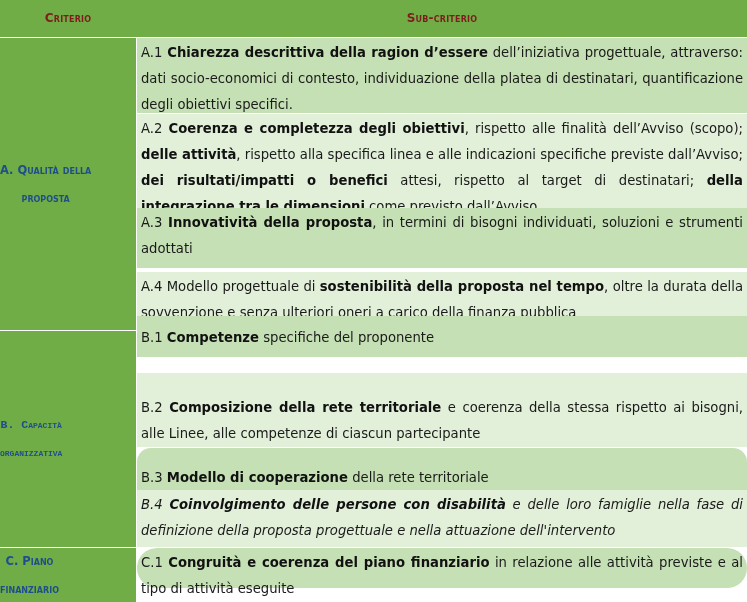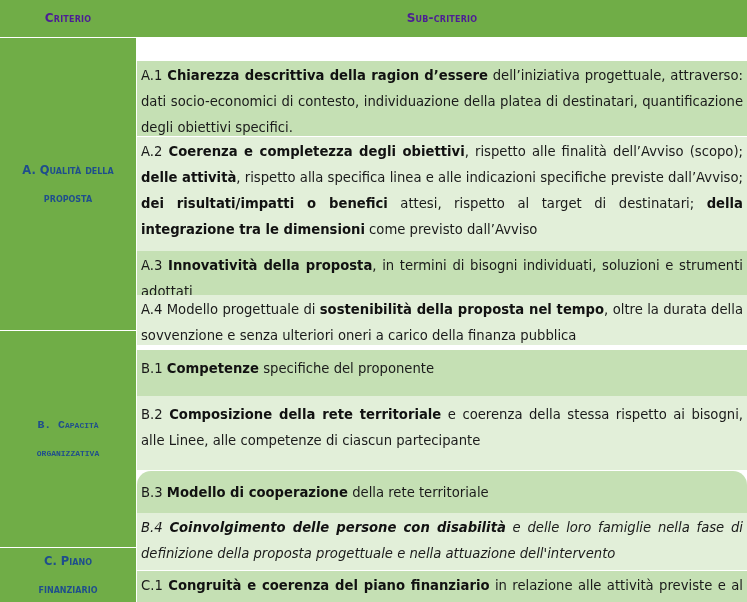--- a/index.html
+++ b/index.html
@@ -1,35 +1,35 @@
 <!DOCTYPE html>
 <html><head>
 <meta charset="utf-8">
 <style>
   html, body { margin: 0; padding: 0; background: #ffffff; }
   body { width: 747px; height: 602px; overflow: hidden; font-family: "DejaVu Sans", sans-serif; }
   .tbl { position: relative; width: 747px; height: 602px; background: #ffffff; }
   .hdr { position: absolute; left: 0; top: 0; width: 747px; height: 37px; background: #70ad47; }
   .hdr .c1, .hdr .c2 {
     position: absolute; top: 0; height: 37px; line-height: 36px;
-    color: #4c1d95; font-weight: bold; font-size: 12px; text-align: center;
+    color: #7f1d1d; font-weight: bold; font-size: 12px; text-align: center;
     font-variant: small-caps; letter-spacing: 0.2px;
   }
   .hdr .c1 { left: 0; width: 136px; }
   .hdr .c2 { left: 137px; width: 610px; }
   .cat {
     position: absolute; left: 0; width: 136px; background: #70ad47;
-    display: flex; align-items: center; justify-content: center;
+    display: flex; align-items: center; 
     color: #1f4e8c; font-weight: bold; font-size: 11.5px; text-align: center;
     font-variant: small-caps; line-height: 28px;
   }
   .sub {
     position: absolute; left: 137px; width: 610px; box-sizing: border-box;
-    padding: 2px 4px 16px 36px; text-indent: -0px;
-    font-size: 13.2px; line-height: 26px; color: #1a1a1a; text-align: justify; margin-top: 23px;
+    padding: 2px 4px 0 36px; text-indent: -0px;
+    font-size: 13.2px; line-height: 26px; color: #1a1a1a; text-align: justify;
   }
   .sub.dark { background: #c5e0b4; }
   .sub.light { background: #e2efd9; }
   .sub .inner { margin-left: -32px; }
   .sub b { font-weight: bold; color: #111; }
   .single { display: flex; align-items: center; }
 </style>
 </head>
 <body>
 
@@ -44,48 +44,48 @@
       <div>A. Qualità della</div>
       <div>proposta</div>
     </div>
   </div>
   <div class="sub dark" style="top:38px;height:75px;">
       <div class="inner"><span>A.1 </span><b>Chiarezza descrittiva della ragion d’essere</b><span> dell’iniziativa progettuale, attraverso: dati socio-economici di contesto, individuazione della platea di destinatari, quantificazione degli obiettivi specifici.</span></div>
     </div>
   <div class="sub light" style="top:114px;height:132px;">
       <div class="inner"><span>A.2 </span><b>Coerenza e completezza degli obiettivi</b><span>, rispetto alle finalità dell’Avviso (scopo); </span><b>delle attività</b><span>, rispetto alla specifica linea e alle indicazioni specifiche previste dall’Avviso; </span><b>dei risultati/impatti o benefici</b><span> attesi, rispetto al target di destinatari; </span><b>della integrazione tra le dimensioni</b><span> come previsto dall’Avviso</span></div>
     </div>
-  <div class="sub dark" style="top:228px;height:48px;">
+  <div class="sub dark" style="top:208px;height:60px;">
       <div class="inner"><span>A.3 </span><b>Innovatività della proposta</b><span>, in termini di bisogni individuati, soluzioni e strumenti adottati</span></div>
     </div>
   <div class="sub light" style="top:272px;height:50px;">
       <div class="inner"><span>A.4 </span><span>Modello progettuale di </span><b>sostenibilità della proposta nel tempo</b><span>, oltre la durata della sovvenzione e senza ulteriori oneri a carico della finanza pubblica</span></div>
     </div>
 
   <div class="cat" style="top:331px;height:216px;font-family:Liberation Mono, monospace;">
     <div>
       <div>B. Capacità</div>
       <div>organizzativa</div>
     </div>
   </div>
-  <div class="sub dark single" style="top:327px;height:51px;">
+  <div class="sub dark single" style="top:316px;height:41px;">
       <div class="inner"><span>B.1 </span><b>Competenze</b><span> specifiche del proponente</span></div>
     </div>
   <div class="sub light single" style="top:373px;height:74px;align-items:flex-end;">
       <div class="inner"><span>B.2 </span><b>Composizione della rete territoriale</b><span> e coerenza della stessa rispetto ai bisogni, alle Linee, alle competenze di ciascun partecipante</span></div>
     </div>
   <div class="sub dark single" style="top:448px;height:58px;border-radius:14px;">
       <div class="inner"><span>B.3 </span><b>Modello di cooperazione</b><span> della rete territoriale</span></div>
     </div>
   <div class="sub light" style="top:490px;height:57px;font-style:italic;">
       <div class="inner"><span>B.4 </span><b>Coinvolgimento delle persone con disabilità</b><span> e delle loro famiglie nella fase di definizione della proposta progettuale e nella attuazione dell'intervento</span></div>
     </div>
 
   <div class="cat" style="top:548px;height:54px;">
     <div>
       <div>C. Piano</div>
       <div>finanziario</div>
     </div>
   </div>
-  <div class="sub dark" style="top:548px;height:40px;">
+  <div class="sub dark" style="top:548px;height:40px;border-radius:24px;">
       <div class="inner"><span>C.1 </span><b>Congruità e coerenza del piano finanziario</b><span> in relazione alle attività previste e al tipo di attività eseguite</span></div>
     </div>
 </div>
 
 </body></html>

